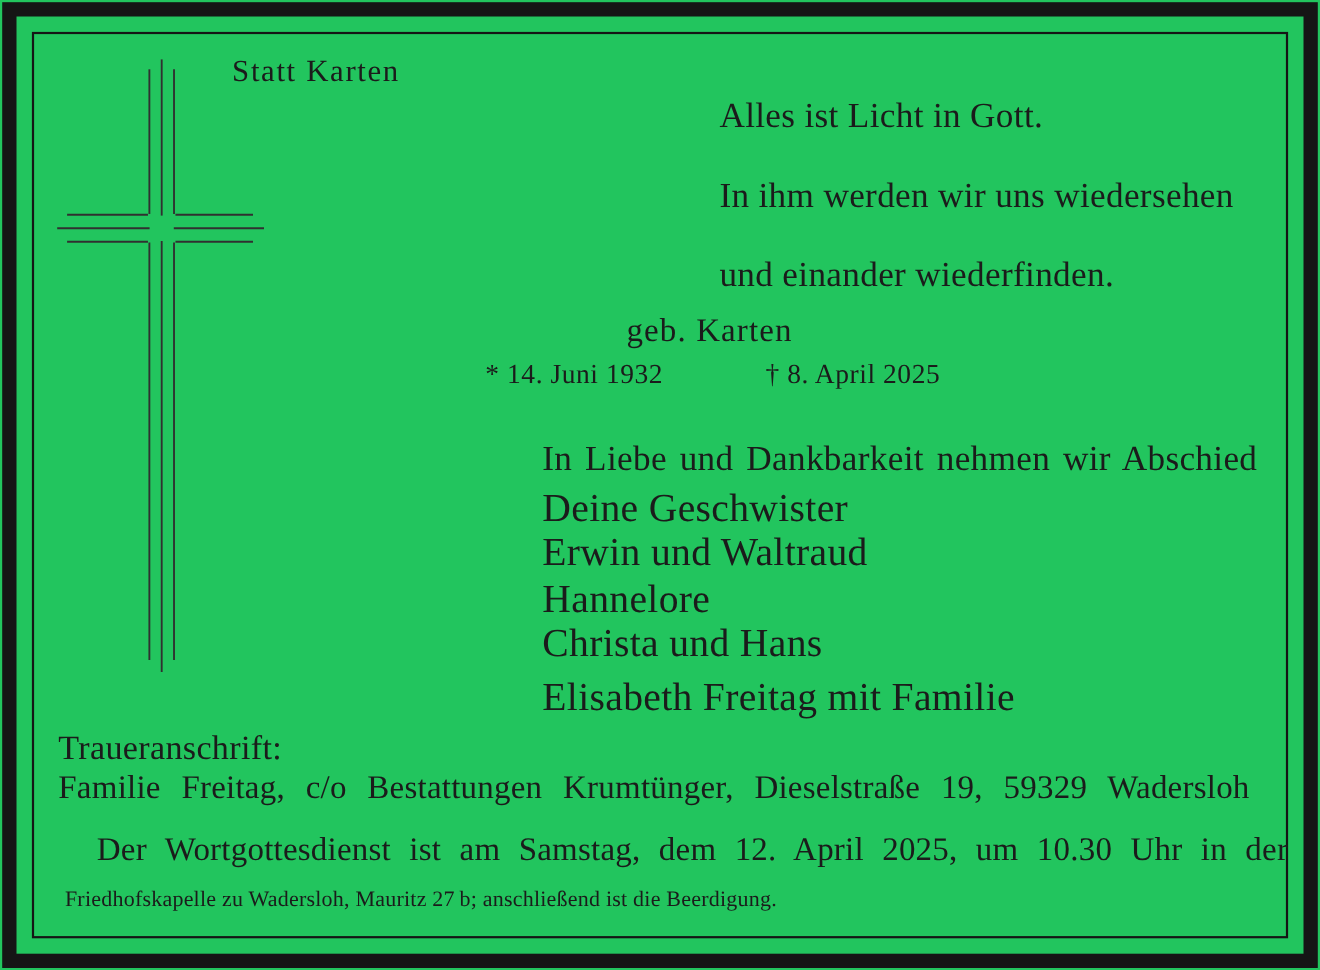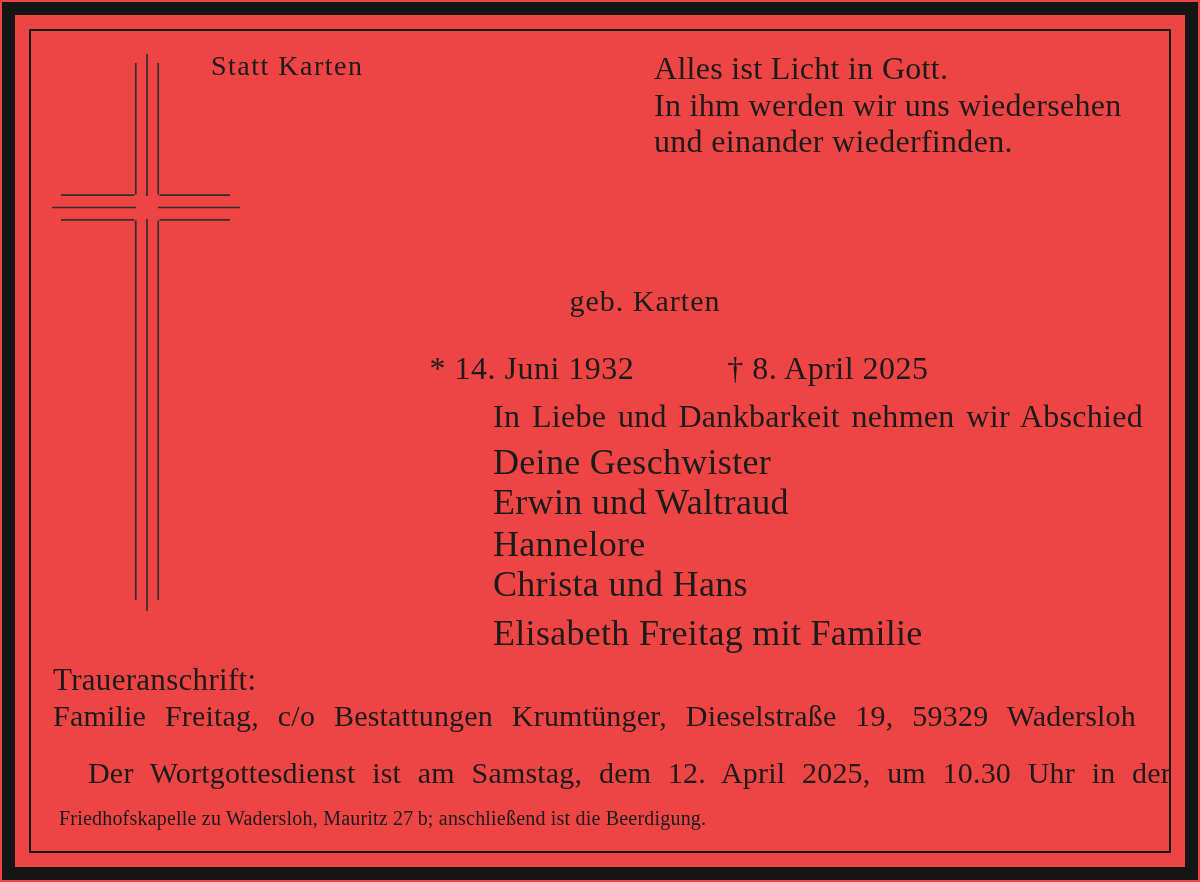--- a/index.html
+++ b/index.html
@@ -1,44 +1,44 @@
 <!DOCTYPE html>
 <html><head>
 <meta charset="utf-8">
 <style>
   html, body { margin: 0; padding: 0; background: #ffffff; }
   .page {
     position: relative;
     width: 1200px;
     height: 882px;
-    background: #ef4444;
+    background: #22c55e;
     font-family: "Liberation Serif", "DejaVu Serif", serif;
     color: #1b1b1b;
     overflow: hidden;
   }
   .frame-outer { position: absolute; inset: 2px; border: 13px solid #151515; }
   .frame-inner { position: absolute; inset: 29px; border: 2px solid #151515; }
   .abs { position: absolute; line-height: 1; white-space: nowrap; }
   .statt-karten { left: 211px; top: 52px; font-size: 28px; letter-spacing: 1.5px; }
   .epigraph { left: 654px; top: 50px; font-size: 32px; letter-spacing: 0.3px; }
-  .epigraph div { line-height: 36.5px; }
+  .epigraph div { line-height: 36.5px; margin-top: 36px; }
   .deceased-name {
     left: 644px; top: 185px;
     transform: translateX(-50%);
     font-size: 95px; letter-spacing: 1px;
   }
   .maiden-name {
     left: 645px; top: 286px;
     transform: translateX(-50%);
     font-size: 30px; letter-spacing: 1px;
   }
   .life-dates {
-    left: 679px; top: 328px;
+    left: 648px; top: 328px;
     transform: translateX(-50%);
-    font-size: 32px; letter-spacing: 0.5px; margin-top: 24px;
+    font-size: 25px; letter-spacing: 0.5px;
   }
   .life-dates .birth { margin-right: 93px; }
   .farewell {
     left: 493px; top: 400px; width: 650px;
     font-size: 32px; letter-spacing: 0.3px;
     white-space: normal;
     text-align: justify; text-align-last: justify;
   }
   .mourner { left: 493px; font-size: 36px; letter-spacing: 0.3px; }
   .m0 { top: 444px; }

